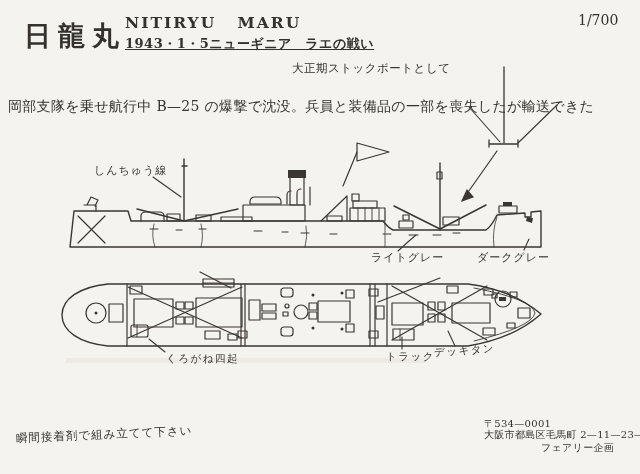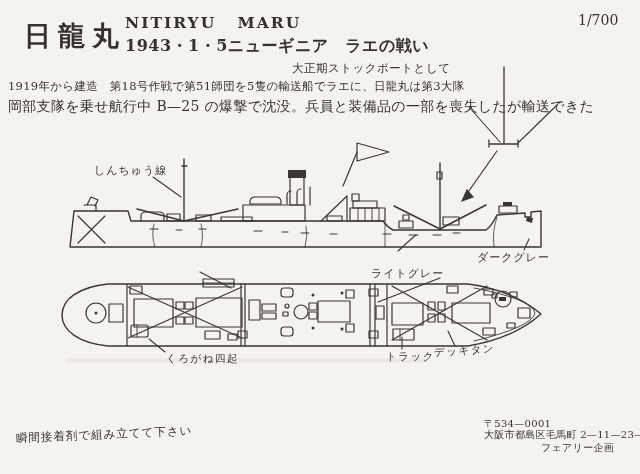--- a/index.html
+++ b/index.html
@@ -7,29 +7,29 @@
   .sheet{
     position:relative;width:640px;height:474px;
     background:#f5f3ef;
     font-family:"DejaVu Serif","Liberation Serif",serif;
     color:#35322d;
   }
   .art{position:absolute;left:0;top:0;width:640px;height:474px;}
   .t{position:absolute;white-space:nowrap;line-height:1.2;}
   .title-jp{left:24px;top:20px;font-size:27px;font-weight:bold;letter-spacing:7px;}
   .title-romaji{left:125px;top:14px;font-size:15.5px;font-weight:bold;letter-spacing:2px;word-spacing:14px;}
-  .battle-caption{left:125px;top:36px;font-size:16px;font-weight:bold;letter-spacing:.5px;}
+  .battle-caption{left:125px;top:36px;font-size:13px;font-weight:bold;letter-spacing:.5px;text-decoration:underline;}
   .scale{left:578px;top:12px;font-size:14px;}
   .note{left:264px;top:62px;font-size:11.5px;letter-spacing:.5px;margin-left:28px;}
   .body-line1{left:8px;top:80px;font-size:11.5px;letter-spacing:.3px;}
   .body-line2{left:8px;top:98px;font-size:14px;letter-spacing:.3px;}
   .specs{left:33px;top:130px;font-size:11.5px;letter-spacing:1px;}
   .lbl{font-size:11px;letter-spacing:1px;}
   .lbl-brass{left:94px;top:164px;}
-  .lbl-lightgray{left:371px;top:267px;}
+  .lbl-lightgray{left:371px;top:251px;}
   .lbl-darkgray{left:477px;top:251px;}
   .lbl-s{font-size:10.5px;letter-spacing:1.5px;}
   .lbl-kurogane{left:158px;top:352px;margin-left:8px;}
   .lbl-truck{left:386px;top:350px;}
   .lbl-decktan{left:434px;top:346px;transform:rotate(-4deg);transform-origin:left center;}
   .footer-left{left:16px;top:432px;font-size:11.5px;letter-spacing:1px;transform:rotate(-2.5deg);transform-origin:left center;}
   .footer-right{font-size:10px;letter-spacing:.3px;}
   .fr-postal{left:484px;top:418px;}
   .fr-address{left:484px;top:429px;}
   .fr-company{left:541px;top:442px;}
@@ -163,21 +163,20 @@
       <path d="M 455 346 L 448 331"></path>
     </g>
   </svg>
 
   <div class="t title-romaji">NITIRYU MARU</div>
   <div class="t title-jp">日龍丸</div>
   <div class="t battle-caption">1943・1・5ニューギニア　ラエの戦い</div>
   <div class="t scale">1/700</div>
 
   <div class="t note">大正期ストックボートとして</div>
-  <div class="t body-line1">1919年から建造　第18号作戦で第51師団を5隻の輸送船でラエに、日龍丸は第3大隊</div>
   <div class="t body-line2">岡部支隊を乗せ航行中 B—25 の爆撃で沈没。兵員と装備品の一部を喪失したが輸送できた</div>
 
   <div class="t lbl lbl-brass">しんちゅう線</div>
   <div class="t lbl lbl-lightgray">ライトグレー</div>
   <div class="t lbl lbl-darkgray">ダークグレー</div>
   <div class="t lbl-s lbl-kurogane">くろがね四起</div>
   <div class="t lbl-s lbl-truck">トラック</div>
   <div class="t lbl-s lbl-decktan">デッキタン</div>
 
   <div class="t footer-left">瞬間接着剤で組み立てて下さい</div>

